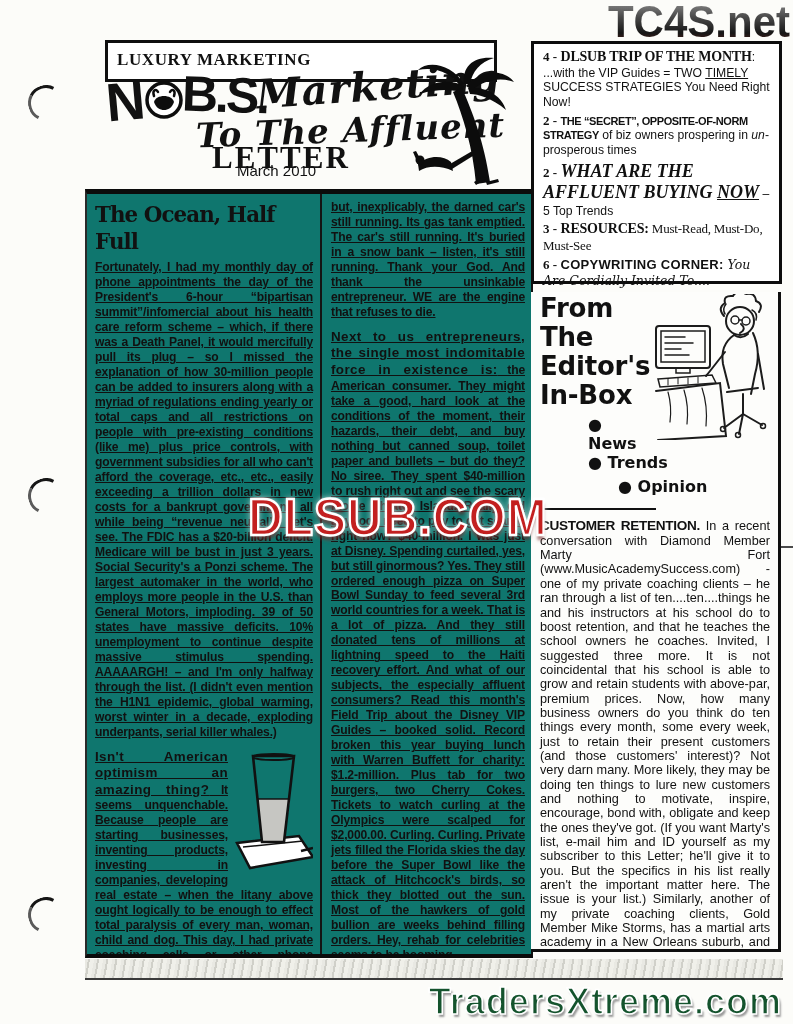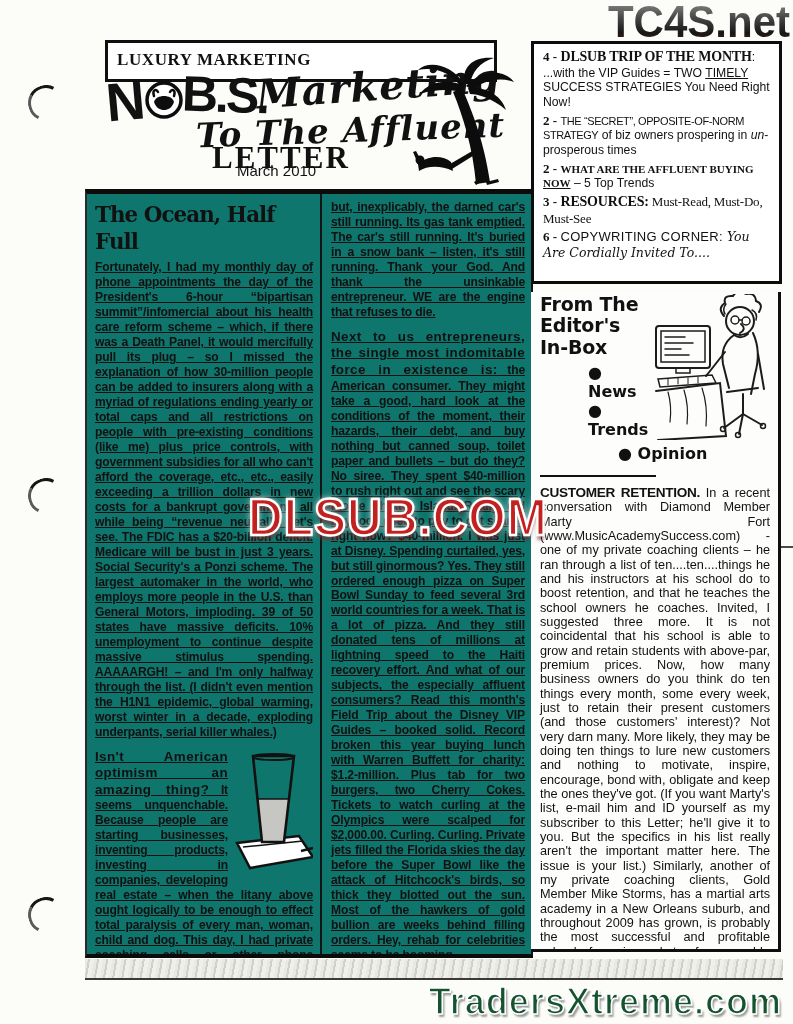--- a/index.html
+++ b/index.html
@@ -40,42 +40,42 @@
   .logo-date{position:absolute;left:237px;top:162px;font-size:15px;font-weight:400;}
   .palm{position:absolute;left:412px;top:56px;}
 
   
   .issue{position:absolute;left:531px;top:41px;width:227px;height:227px;border:3px solid #0c0c0c;
     padding:5px 9px;background:#fff;z-index:5;}
   .issue-title{font-family:"DejaVu Sans Mono",monospace;font-weight:700;font-size:19px;letter-spacing:5px;margin:0 0 6px 0;}
   .issue-item{font-size:12.2px;line-height:1.2;margin-bottom:3px;}
   .num{font-weight:700;font-family:"Liberation Serif",serif;font-size:13px;}
   .it-serif{font-family:"Liberation Serif",serif;font-weight:700;font-size:14px;letter-spacing:-0.2px;}
-  .it-cond{font-weight:400;font-size:11px;letter-spacing:-0.4px;}
-  .it-ital{font-family:"Liberation Serif",serif;font-weight:700;font-size:11px;}
+  .it-cond{font-weight:700;font-size:11px;letter-spacing:-0.4px;}
+  .it-ital{font-family:"Liberation Serif",serif;font-style:italic;font-weight:700;font-size:18px;}
   .it-script{font-family:"DejaVu Serif",serif;font-style:italic;font-size:12.5px;}
   .u{text-decoration:underline;}
   .it-body{font-size:12.2px;}
 
   
   .cols{position:absolute;left:85px;top:189px;width:444px;height:760px;display:flex;background:#0f766e;
     border-top:5px solid #0b0b0b;border-bottom:4px solid #0b0b0b;border-left:2px solid #2a2a2a;border-right:2px solid #111;text-decoration:underline;}
   .colL{width:218px;border-right:2px solid #141414;padding:4px 7px 0 8px;overflow:hidden;}
   .colM{flex:1;padding:6px 6px 0 9px;overflow:hidden;}
   .col-title{display:inline-block;font-family:"DejaVu Serif",serif;font-weight:700;font-size:23px;
     letter-spacing:-1px;transform:scaleX(.93);transform-origin:left;margin:2px 0 6px 0;}
   .bb{font-size:12.1px;font-weight:700;line-height:1.24;text-align:justify;letter-spacing:-0.15px;margin:0 0 9px 0;}
   .sub-lead{font-size:13.4px;letter-spacing:.4px;word-spacing:2px;}
   .glass-fig{float:right;width:80px;height:126px;margin:2px 0 2px 5px;}
 
   
   .sidebar{position:absolute;left:531px;top:292px;width:230px;height:655px;padding:2px 8px 0 9px;
     border-right:3px solid #0f0f0f;border-bottom:3px solid #0f0f0f;overflow:hidden;background:#fdfdfb;z-index:4;}
   .cartoon{float:right;width:116px;height:146px;margin:0 0 2px 3px;}
-  .ed-head{font-size:19px;font-weight:700;line-height:1.12;font-family:"DejaVu Sans",sans-serif;letter-spacing:-0.2px;}
+  .ed-head{font-size:26px;font-weight:700;line-height:1.12;font-family:"DejaVu Sans",sans-serif;letter-spacing:-0.2px;}
   .ed-bullets{font-size:16px;font-weight:700;font-family:"DejaVu Sans",sans-serif;margin-top:5px;margin-left:48px;}
   .ed-bullets2{padding-left:30px;}
   .ed-rule{width:116px;border:none;border-top:2.5px solid #111;margin:12px 0 8px 0;}
   .sb-body{font-size:12.7px;line-height:1.13;text-align:justify;margin:0;}
   .sb-lead{font-weight:700;font-size:13.6px;letter-spacing:-0.3px;}
 
   
   .strip{position:absolute;left:85px;top:959px;width:698px;height:19px;
     background:repeating-linear-gradient(100deg,#e9e9e3 0 3px,#d0d0c9 3px 5px,#f0f0ea 5px 9px);
     border-bottom:2px solid #3a3a3a;}

